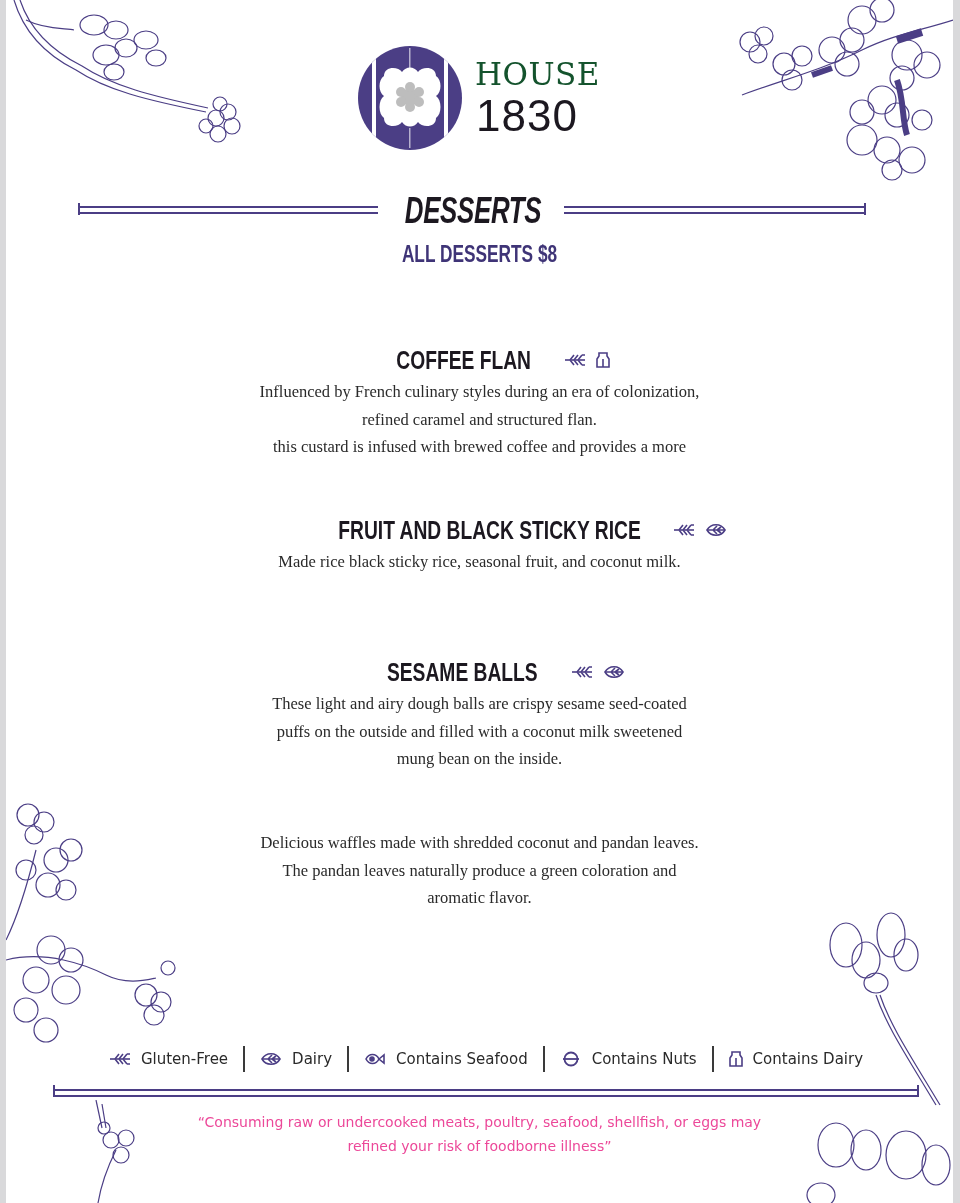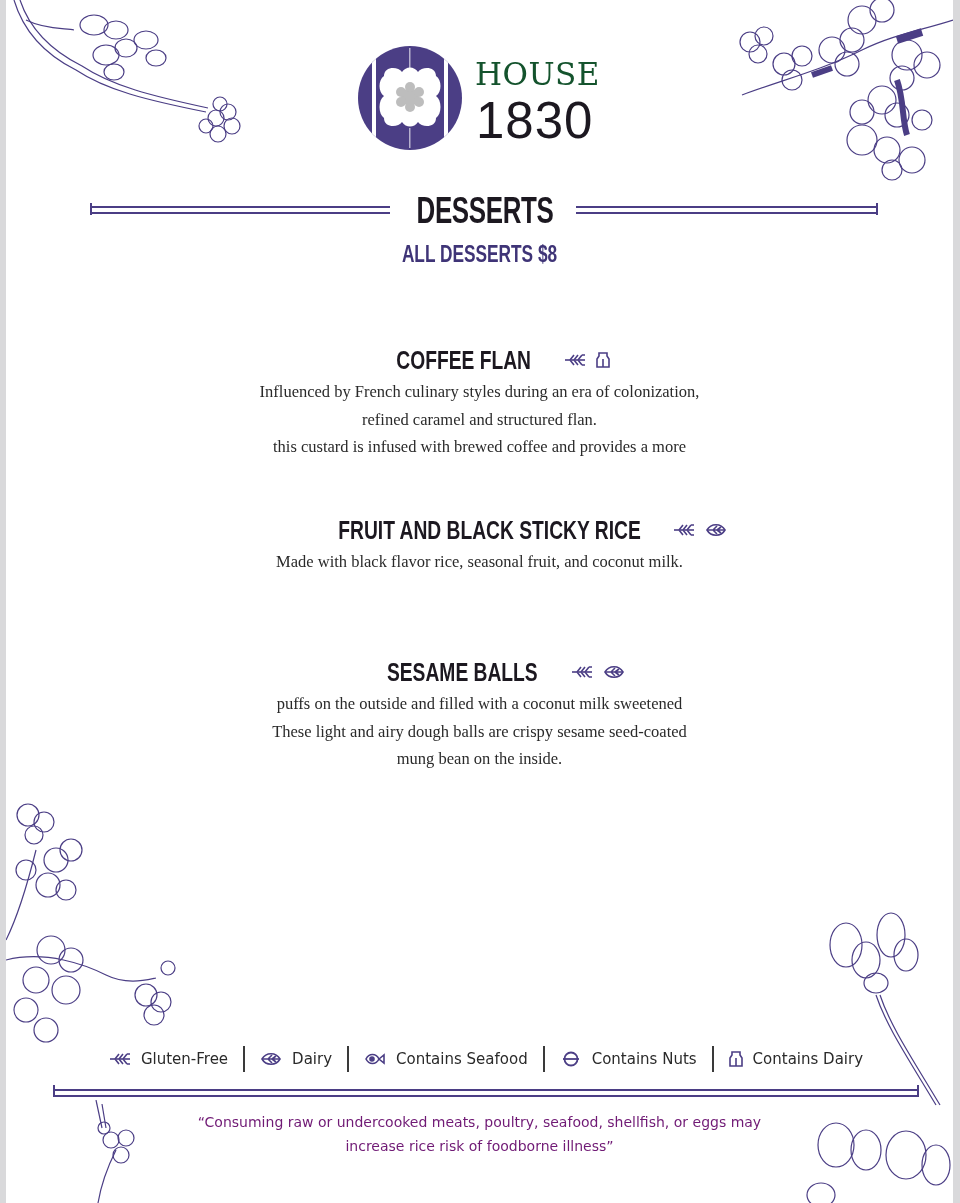--- a/index.html
+++ b/index.html
@@ -8,22 +8,22 @@
     font-family: "DejaVu Sans", sans-serif;
   }
   .page {
     position:absolute; left:6px; top:0; width:947px; height:1203px; background:#ffffff; overflow:hidden;
   }
   .floral { position:absolute; }
   .floral svg { display:block; }
   .logo { position:absolute; left:352px; top:44px; width:260px; height:112px; }
   .logo-mark { position:absolute; left:0; top:0; width:104px; height:108px; }
   .logo-house { position:absolute; left:117px; top:12px; font-family:"DejaVu Serif", serif; font-size:31px; color:#14532d; letter-spacing:0.5px; }
-  .logo-year { position:absolute; left:118px; top:47px; font-family:"Liberation Sans", sans-serif; font-size:51px; color:#1c1820; letter-spacing:1px; }
-  .title-row { position:absolute; left:84px; top:190px; width:790px; height:44px; }
+  .logo-year { position:absolute; left:118px; top:47px; font-family:"Liberation Sans", sans-serif; font-size:44px; color:#1c1820; letter-spacing:1px; }
+  .title-row { position:absolute; left:72px; top:190px; width:790px; height:44px;font-style:italic; }
   .rule { position:absolute; top:16px; height:4px; border-top:2px solid #4b3e85; border-bottom:2px solid #4b3e85; }
   .rule.left { left:0; width:300px; }
   .rule.right { left:486px; width:300px; }
   .rule-cap { position:absolute; top:13px; width:2px; height:12px; background:#4b3e85; }
   .page-title {
     position:absolute; left:0; width:790px; top:0; text-align:center;
     font-family:"Liberation Sans", sans-serif; font-weight:bold; font-size:36px; color:#1c1820;
     transform:scaleX(0.72); transform-origin:center; letter-spacing:-0.5px;
   }
   .subtitle {
@@ -47,21 +47,21 @@
     position:absolute; left:50px; top:1044px; width:860px; height:30px;
     display:flex; align-items:center; justify-content:center;
     font-family:"DejaVu Sans", sans-serif; font-size:15px; color:#2a2a2a;
   }
   .legend-item { display:flex; align-items:center; gap:10px; padding:0 15px; }
   .legend-sep { width:2px; height:26px; background:#3a3a3a; }
   .bottom-rule { position:absolute; left:47px; top:1089px; width:866px; height:4px; border-top:2px solid #4b3e85; border-bottom:2px solid #4b3e85; }
   .bottom-cap { position:absolute; top:1085px; width:2px; height:12px; background:#4b3e85; }
   .disclaimer {
     position:absolute; left:0; width:947px; top:1110px; text-align:center;
-    font-family:"DejaVu Sans", sans-serif; font-size:14px; line-height:24px; color:#701a75;
+    font-family:"DejaVu Sans", sans-serif; font-size:14px; line-height:24px; color:#ec4899;
   }
 </style>
 </head>
 <body>
 
 <div class="page">
 
   <div class="floral" style="left:0;top:0;">
     <svg width="250" height="160" viewBox="0 0 250 160" fill="none" stroke="#4b3e85" stroke-width="1.2">
       <path d="M8 0 C 20 40, 50 60, 70 70 C 100 90, 140 100, 200 112"></path>
@@ -255,21 +255,21 @@
           </span>
         <span class="icon">
             <svg width="22" height="16" viewBox="0 0 22 16" fill="none" stroke="#4b3e85" stroke-width="1.6">
               <path d="M2 8 C 6 1, 16 1, 20 8 C 16 15, 6 15, 2 8 Z"></path>
               <path d="M2 8 H20 M8 8 L12 4 M8 8 L12 12 M12 8 L16 5 M12 8 L16 11"></path>
             </svg>
           </span>
       </span>
     </div>
     <div class="item-desc">
-      <div>Made with black flavor rice, seasonal fruit, and coconut milk.</div>
+      <div>Made rice black sticky rice, seasonal fruit, and coconut milk.</div>
     </div>
   </div>
 
   <div class="item" style="top:656px;">
     <div class="item-head">
       <span class="item-name">SESAME BALLS</span>
       <span class="item-icons">
         <span class="icon">
             <svg width="22" height="16" viewBox="0 0 22 16" fill="none" stroke="#4b3e85" stroke-width="1.6">
               <path d="M1 8 H21"></path>
@@ -279,27 +279,32 @@
           </span>
         <span class="icon">
             <svg width="22" height="16" viewBox="0 0 22 16" fill="none" stroke="#4b3e85" stroke-width="1.6">
               <path d="M2 8 C 6 1, 16 1, 20 8 C 16 15, 6 15, 2 8 Z"></path>
               <path d="M2 8 H20 M8 8 L12 4 M8 8 L12 12 M12 8 L16 5 M12 8 L16 11"></path>
             </svg>
           </span>
       </span>
     </div>
     <div class="item-desc">
+      <div>These light and airy dough balls are crispy sesame seed-coated</div>
       <div>puffs on the outside and filled with a coconut milk sweetened</div>
-      <div>These light and airy dough balls are crispy sesame seed-coated</div>
       <div>mung bean on the inside.</div>
     </div>
   </div>
 
   <div class="item" style="top:827px;">
+    <div class="item-desc">
+      <div>Delicious waffles made with shredded coconut and pandan leaves.</div>
+      <div>The pandan leaves naturally produce a green coloration and</div>
+      <div>aromatic flavor.</div>
+    </div>
   </div>
 
   <div class="legend">
     <div class="legend-item">
       <span class="icon">
           <svg width="22" height="16" viewBox="0 0 22 16" fill="none" stroke="#4b3e85" stroke-width="1.6">
             <path d="M1 8 H21"></path>
             <path d="M6 8 L10 3 M6 8 L10 13 M10 8 L14 3 M10 8 L14 13 M14 8 L18 3 M14 8 L18 13"></path>
             <path d="M18 3 H21 M18 13 H21"></path>
           </svg>
@@ -348,15 +353,15 @@
       <span>Contains Dairy</span>
     </div>
   </div>
 
   <div class="bottom-rule"></div>
   <div class="bottom-cap" style="left:47px;"></div>
   <div class="bottom-cap" style="left:911px;"></div>
 
   <div class="disclaimer">
     <div>“Consuming raw or undercooked meats, poultry, seafood, shellfish, or eggs may</div>
-    <div>increase rice risk of foodborne illness”</div>
+    <div>refined your risk of foodborne illness”</div>
   </div>
 </div>
 
 </body></html>

